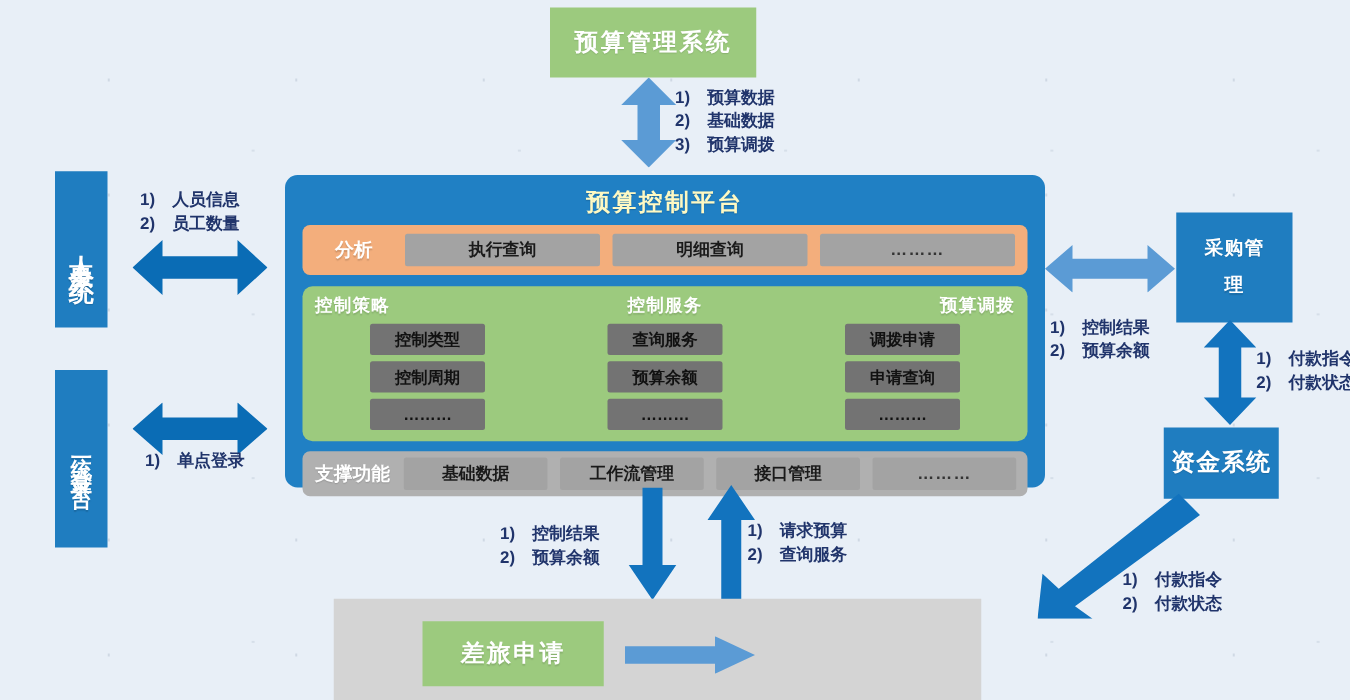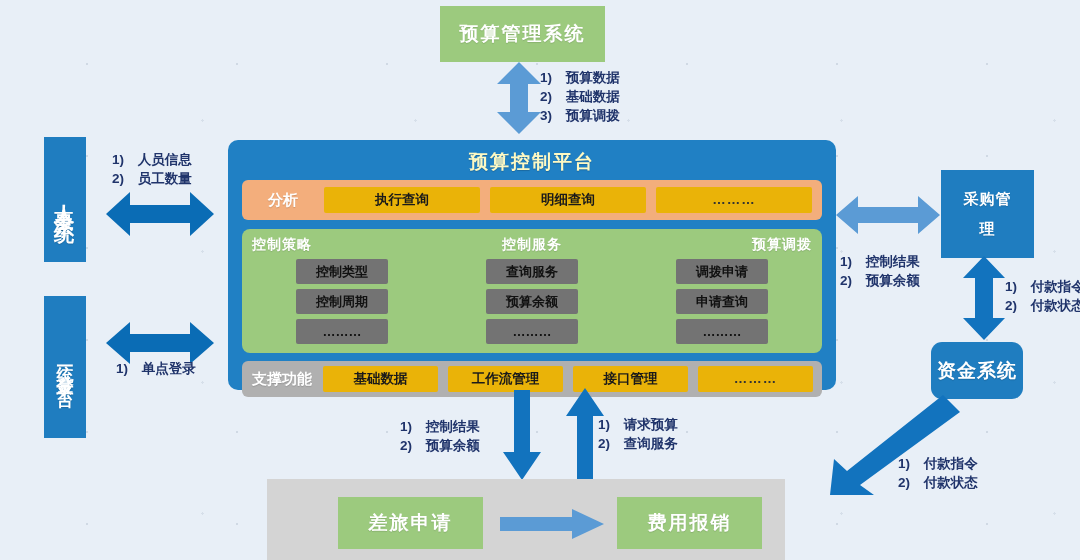--- a/index.html
+++ b/index.html
@@ -62,21 +62,21 @@
     box-sizing:border-box;
   }
   .band-orange{background:#F3AE7C;height:40px;padding:0 10px;gap:10px;}
   .band-gray{background:#B0B0B0;height:36px;padding:4px 9px;gap:10px;}
   .band-label{
     color:#ffffff;font-weight:bold;font-size:15px;
     flex:0 0 auto;width:62px;text-align:center;
     text-shadow:0 1px 1px rgba(0,0,0,.15);
   }
   .chip{
-    background:#eab308;color:#1a1a1a;
+    background:#a3a3a3;color:#1a1a1a;
     font-size:13.5px;font-weight:bold;
     height:26px;line-height:26px;text-align:center;
     flex:1 1 0;border-radius:2px;
     overflow:hidden;white-space:nowrap;
   }
   .chip.dots-chip{letter-spacing:1px;color:#333;}
 
   .green-panel{
     margin:9px 14px 8px 14px;background:#9CCA7E;border-radius:8px;
     padding:6px 10px 9px 10px;
@@ -234,21 +234,21 @@
     <div class="lbl">
       <span class="num">1)</span>
       <span>付款指令</span>
     </div>
     <div class="lbl">
       <span class="num">2)</span>
       <span>付款状态</span>
     </div>
   </div>
 
-  <div class="abs bluebox" style="left:931px;top:342px;width:92px;height:57px;font-size:19px;line-height:28px;letter-spacing:1px;border-radius:11px;">
+  <div class="abs bluebox" style="left:931px;top:342px;width:92px;height:57px;font-size:19px;line-height:28px;letter-spacing:1px;">
     <span>资金系统</span>
   </div>
 
   <svg class="abs" style="left:830px;top:395px;width:130px;height:100px;" viewBox="0 0 130 100">
     <g fill="#1273BE">
       <polygon points="0,100 4,64 17,76 113,0 130,17 30,90 44,100" transform="translate(0,0)"></polygon>
     </g>
   </svg>
   <div class="abs" style="left:898px;top:454px;">
     <div class="lbl">
@@ -292,17 +292,14 @@
   <div class="abs graystrip" style="left:267px;top:479px;width:518px;height:81px;"></div>
 
   <div class="abs greenbox" style="left:338px;top:497px;width:145px;height:52px;font-size:19px;">
     <span>差旅申请</span>
   </div>
 
   <svg class="abs" style="left:500px;top:509px;width:104px;height:30px;" viewBox="0 0 104 30">
     <polygon points="0,8 72,8 72,0 104,15 72,30 72,22 0,22" fill="#5B9BD5"></polygon>
   </svg>
 
-  <div class="abs greenbox" style="left:617px;top:497px;width:145px;height:52px;font-size:19px;">
-    <span>费用报销</span>
-  </div>
 
 </div>
 
 </body></html>

